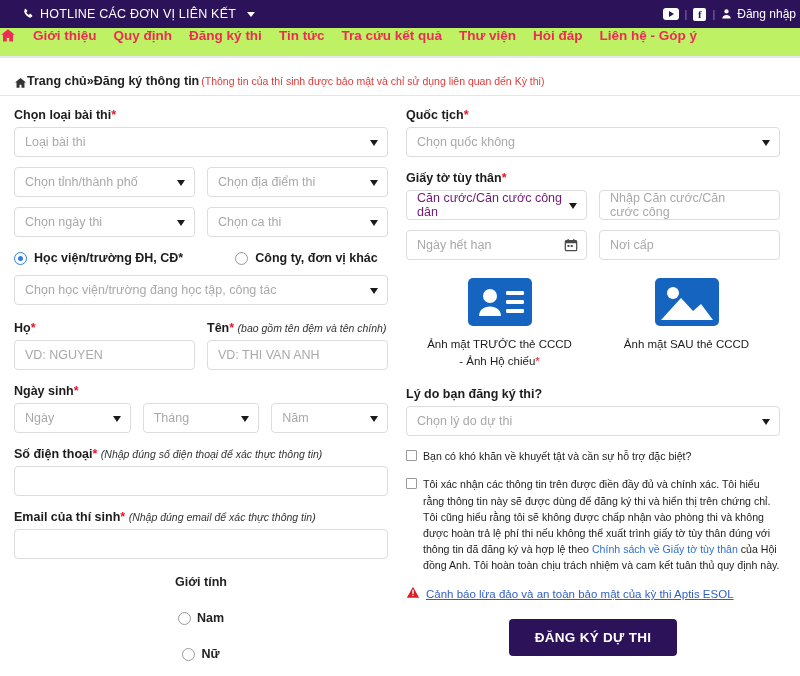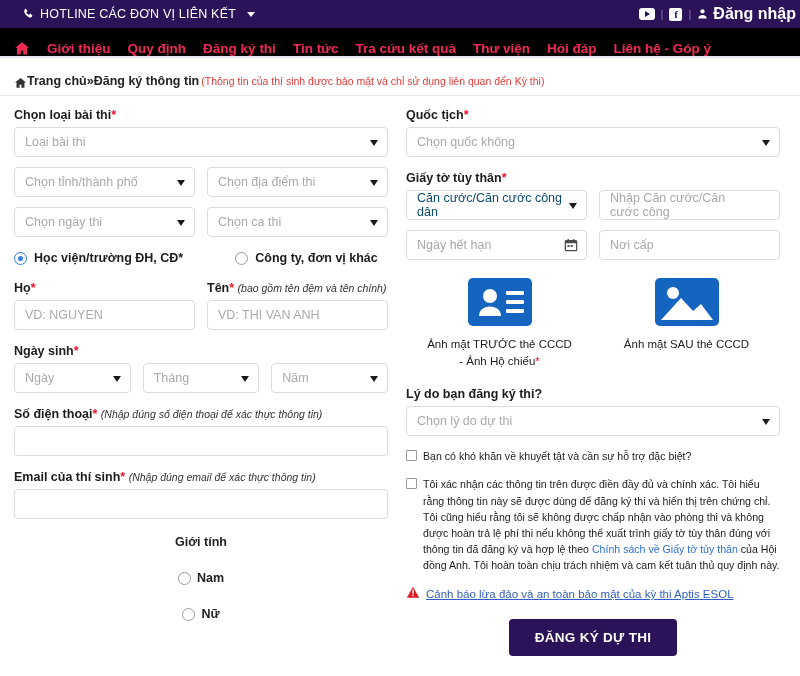--- a/index.html
+++ b/index.html
@@ -50,29 +50,28 @@
     border-bottom: 3px solid transparent;
   }
   .fb-ic {
     width: 13px; height: 13px; background: #ffffff; border-radius: 2px;
     position: relative; color: #2b1259; font-weight: bold; font-size: 11px;
     font-family: "Liberation Serif", serif;
     text-align: center; line-height: 13px;
   }
   .sep { color: #8f79bb; font-size: 11px; }
   .user-ic { width: 10px; height: 12px; }
-  .login-link { color: #ffffff; text-decoration: none; font-size: 16px; font-weight: bold; }
+  .login-link { color: #ffffff; text-decoration: none; font-size: 12px; }
 
   
   .navbar {
     height: 30px;
-    background: #000000;
+    background: #bef264;
     border-bottom: 2px solid #e9e4f2;
-    display: flex; align-items: flex-end;
-    padding-left: 14px;
+    display: flex; align-items: flex-start;
     gap: 17px;
   }
   .home-ic { width: 16px; height: 15px; }
   .nav-item {
     color: #ef2b55;
     font-size: 13.5px;
     font-weight: bold;
     text-decoration: none;
     white-space: nowrap;
   }
@@ -113,21 +112,21 @@
     border: 1px solid #dcdcdc;
     border-radius: 4px;
     background: #ffffff;
     font-size: 12.5px;
     color: #a9a9a9;
     padding: 0 24px 0 10px;
     display: flex; align-items: center;
     position: relative;
     font-family: "Liberation Sans", sans-serif;
   }
-  .field.filled { color: #0c4a6e; }
+  .field.filled { color: #701a75; }
   .field .caret {
     position: absolute; right: 9px; top: 50%;
     width: 0; height: 0; margin-top: -2px;
     border-left: 4px solid transparent;
     border-right: 4px solid transparent;
     border-top: 6px solid #1b1b1b;
   }
   .field .cal-ic { position: absolute; right: 8px; top: 7px; }
   .row2 { display: flex; gap: 12px; margin-top: 10px; }
   .row2 > * { flex: 1; }
@@ -287,20 +286,24 @@
       <label class="radio-opt">
         <span class="rdo on"></span>
         <span><span>Học viện/trường ĐH, CĐ</span><span class="req">*</span></span>
       </label>
       <label class="radio-opt second">
         <span class="rdo"></span>
         <span>Công ty, đơn vị khác</span>
       </label>
     </div>
 
+    <div class="field mt10">
+      <span>Chọn học viện/trường đang học tập, công tác</span>
+      <span class="caret"></span>
+    </div>
 
     <div class="row3 mt16">
       <div>
         <label class="lbl">
           <span>Họ</span><span class="req">*</span>
         </label>
         <div class="field">
           <span>VD: NGUYEN</span>
         </div>
       </div>

